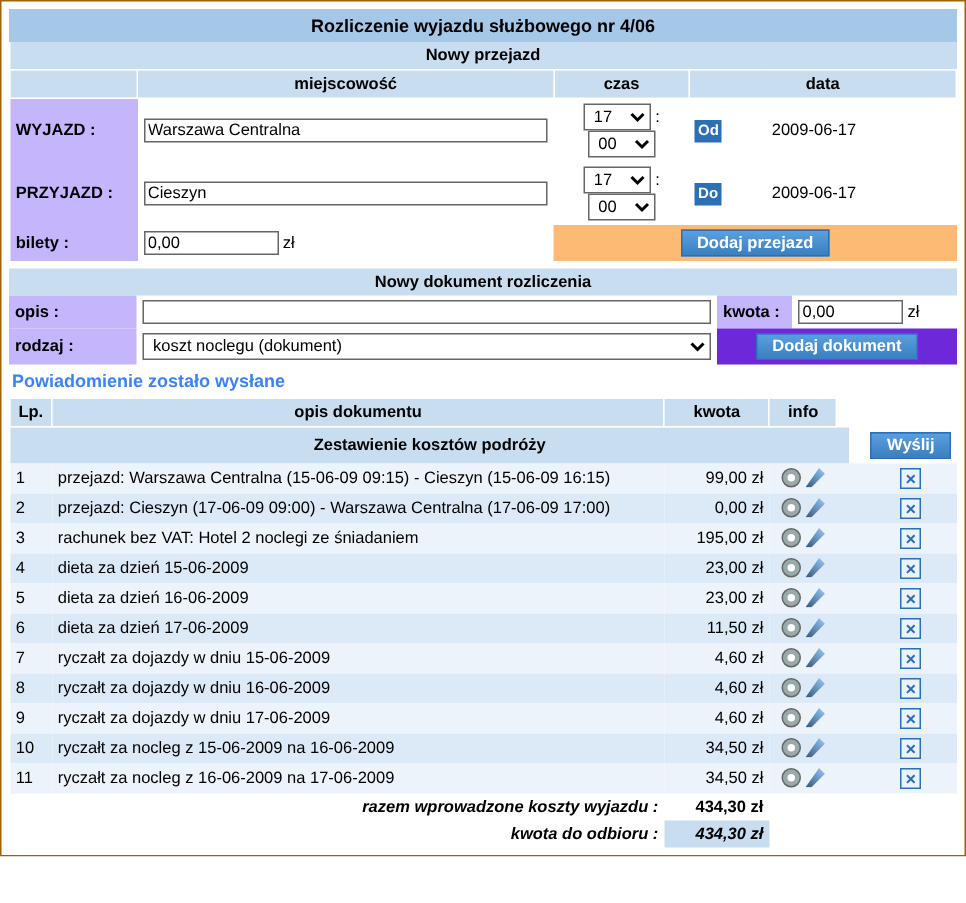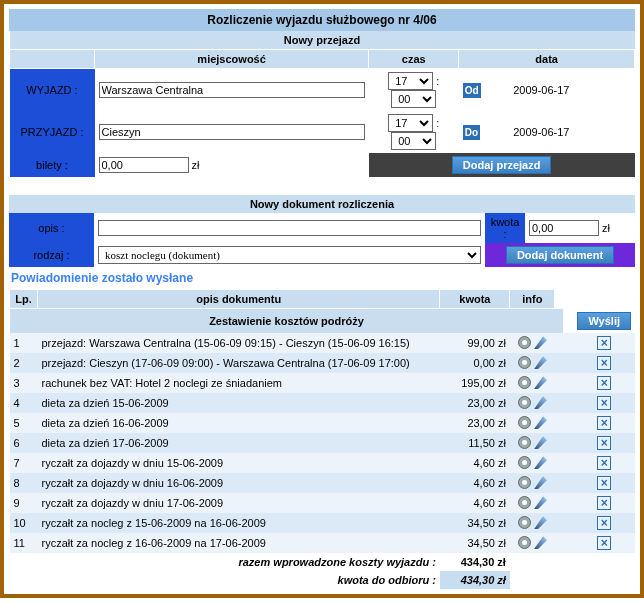--- a/index.html
+++ b/index.html
@@ -1,23 +1,23 @@
 <!DOCTYPE html>
 <html><head>
 <meta charset="utf-8">
 <style>
   * { box-sizing: border-box; margin: 0; padding: 0; }
   body { font-family: Arial, sans-serif; font-size: 11px; background: #fff; width: 644px; }
-  .wrap { border: 4px solid #a16207; padding: 5px; }
+  .wrap { border: 1px solid #a16207; padding: 5px; }
   .header-bar { background: #a5c8e8; text-align: center; font-weight: bold; color: #000; padding: 4px; font-size: 12px; }
   .sub-bar { background: #c8ddef; text-align: center; font-weight: bold; padding: 3px; font-size: 11px; }
   .tbl { width: 100%; border-collapse: collapse; }
   .tbl td, .tbl th { padding: 3px 4px; }
   .col-head { background: #c8ddef; text-align: center; font-weight: bold; border: 1px solid #fff; }
-  .lbl { background: #1d4ed8; text-align: center; font-weight: normal; padding-right: 6px; }
+  .lbl { background: #c4b5fd; text-align: left; font-weight: bold; padding-right: 6px; }
   .inp, select { border: 1px solid #666; font-size: 11px; padding: 1px 2px; background: #fff; }
   .sel-narrow { width: 45px; }
   .date-badge { background: #2d6fb7; color: #fff; font-size: 10px; padding: 2px 2px; font-weight: bold; display: inline-block; }
   .btn-blue { background: linear-gradient(#5a9fe0,#3a7fc0); color: #fff; font-weight: bold; border: 1px solid #2d6fb7; padding: 2px 10px; cursor: pointer; font-size: 11px; }
   .notice { color: #3b82f6; font-weight: bold; padding: 4px 2px; font-size: 12px; }
   .krow td { border-bottom: 0; }
   .row-even { background: #edf3fa; }
   .row-odd { background: #dce9f6; }
   .amount { text-align: right; padding-right: 4px; }
   .icon-eye, .icon-edit { display: inline-block; width: 13px; height: 13px; border-radius: 50%; vertical-align: middle; }
@@ -68,45 +68,45 @@
     </td>
     <td><span class="date-badge">Do</span></td>
     <td>2009-06-17</td>
   </tr>
   <tr>
     <td class="lbl">bilety :</td>
     <td>
       <input class="inp" style="width: 90px;" value="0,00">
       <span>zł</span>
     </td>
-    <td colspan="3" style="text-align:center; background:#404040">
+    <td colspan="3" style="text-align:center; background:#fdba74">
       <button class="btn-blue">Dodaj przejazd</button>
     </td>
   </tr>
 </tbody>
     </table>
 
-<table class="tbl" style="margin-top:18px">
+<table class="tbl" style="margin-top:5px">
   <tbody>
         <tr>
           <td colspan="5" class="sub-bar">Nowy dokument rozliczenia</td>
         </tr>
   <tr>
     <td class="lbl" style="width:85px">opis :</td>
     <td><input class="inp" style="width: 100%;" value=""></td>
-    <td class="lbl" style="width:40px">kwota :</td>
+    <td class="lbl" style="width:50px">kwota :</td>
     <td style="width:110px">
       <input class="inp" style="width: 70px;" value="0,00">
       <span>zł</span>
     </td>
   </tr>
   <tr>
     <td class="lbl">rodzaj :</td>
     <td>
-      <select class="inp" style="width:100%;font-family:Liberation Serif, serif"><option>koszt noclegu (dokument)</option></select>
+      <select class="inp" style="width:100%;font-family:Liberation Sans, sans-serif"><option>koszt noclegu (dokument)</option></select>
     </td>
     <td colspan="2" style="text-align:center; background:#6d28d9">
       <button class="btn-blue">Dodaj dokument</button>
     </td>
   </tr>
 </tbody>
     </table>
 
 <div class="notice">Powiadomienie zostało wysłane</div>
 

